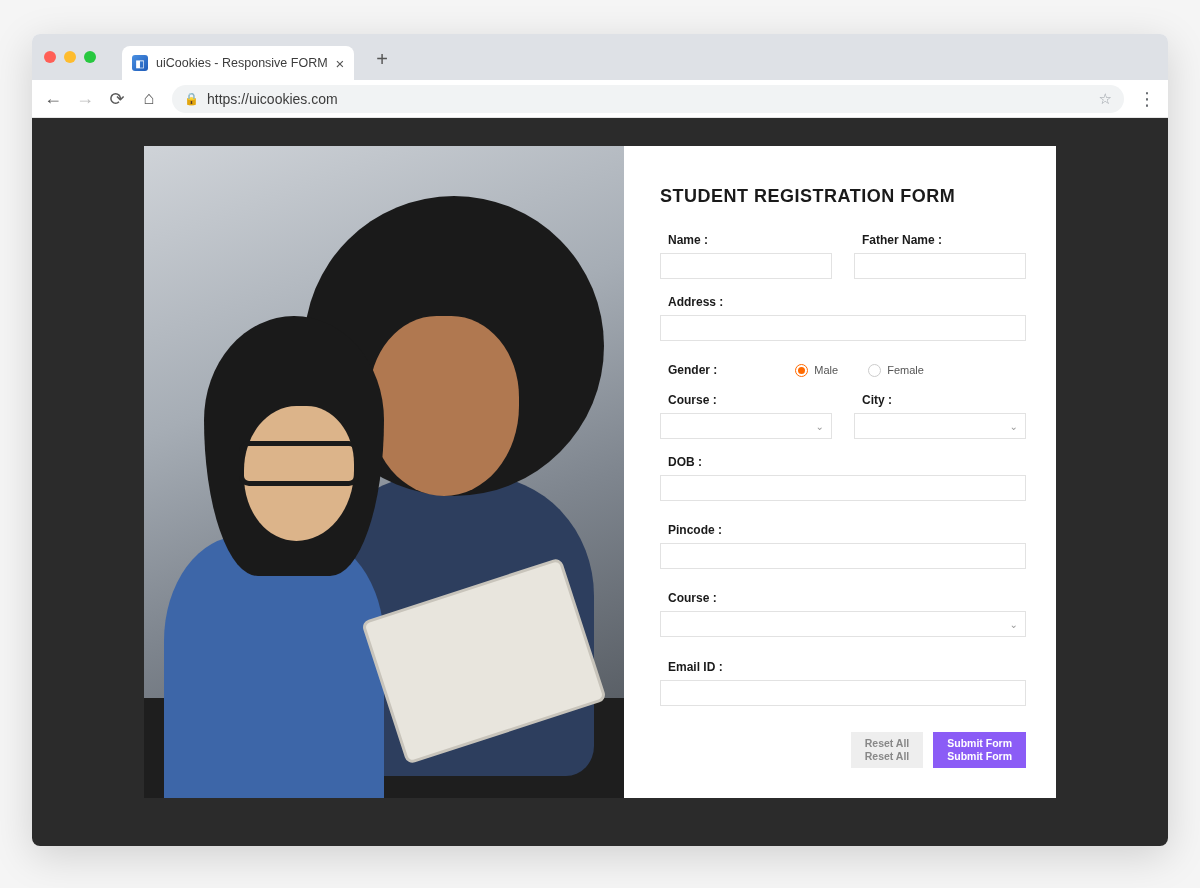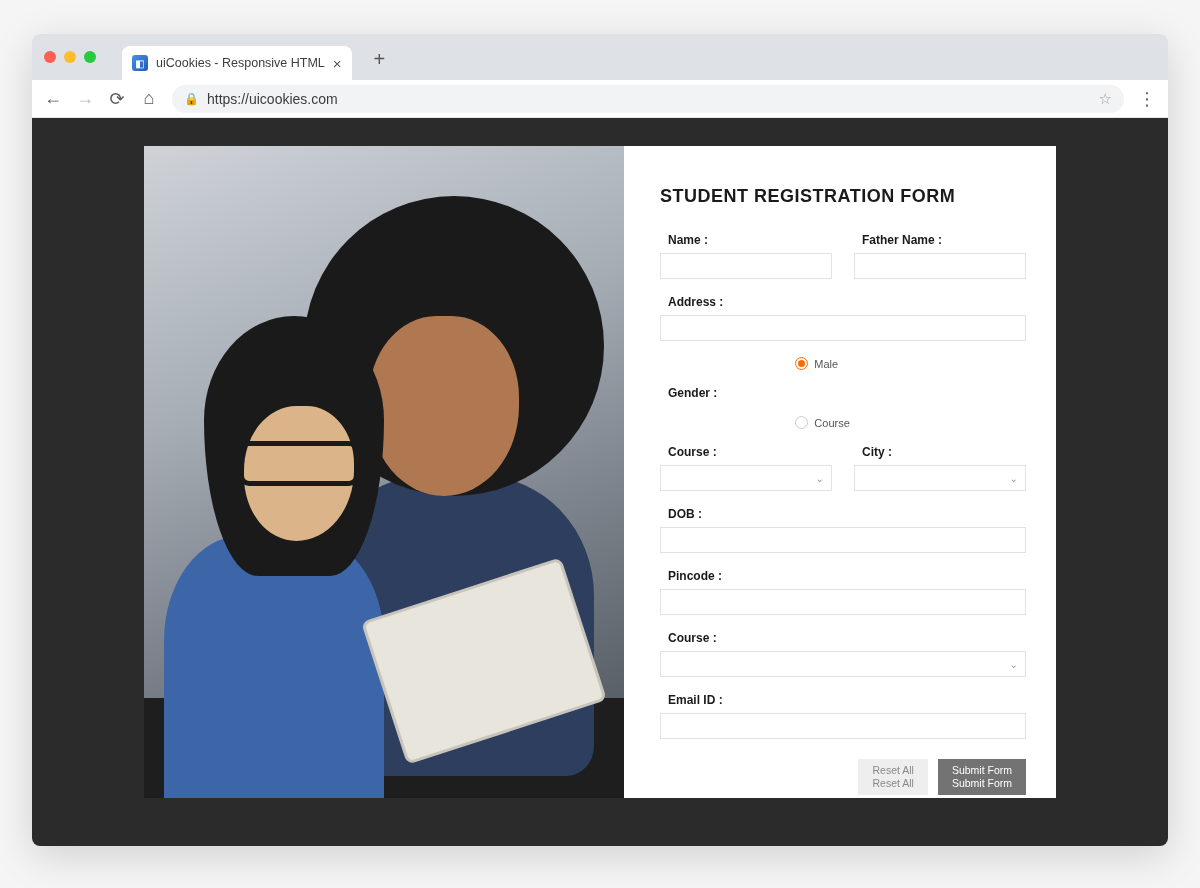--- a/index.html
+++ b/index.html
@@ -166,58 +166,59 @@
   position:relative;
 }
 .select-wrap { position:relative; }
 .select-caret {
   position:absolute; right:8px; top:50%; transform:translateY(-50%);
   font-size:10px; color:#999; pointer-events:none;
 }
 .gender-row {
   display:flex; align-items:center; gap:30px;
 }
-.radio-group { display:flex; align-items:flex-start; gap:46px; margin-left:48px;flex-direction:column; }
+.radio-group { display:flex; align-items:center; gap:30px; margin-left:48px; }
 .radio-opt { display:flex; align-items:center; gap:6px; font-size:11px; color:#555; cursor:pointer; }
 .radio-dot {
   width:13px; height:13px; border-radius:50%;
   border:1px solid #ccc; display:inline-flex; align-items:center; justify-content:center;
 }
 .radio-dot.checked { border-color:#ff6a00; }
 .radio-dot.checked::after {
   content:""; width:7px; height:7px; border-radius:50%; background:#ff6a00;
 }
 .actions {
   display:flex; justify-content:flex-end; gap:10px; margin-top:20px;
 }
 .btn {
   font-size:10.5px;
   padding: 5px 14px;
   border:none;
   cursor:pointer;
   text-align:center;
   line-height:1.25;
+  font-weight:bold;
 }
 .btn-reset { background:#eee; color:#888; }
-.btn-submit { background:#737373; color:#fff; }
+.btn-submit { background:#8b5cf6; color:#fff; }
 .btn span { display:block; }
 </style>
 </head>
 <body>
 
 <div class="browser-window">
   <div class="tab-strip">
     <div class="traffic-lights">
       <div class="t-light t-red"></div>
       <div class="t-light t-yellow"></div>
       <div class="t-light t-green"></div>
     </div>
     <div class="tab">
       <div class="tab-favicon">◧</div>
-      <span>uiCookies - Responsive HTML</span>
+      <span>uiCookies - Responsive FORM</span>
       <span class="tab-close">×</span>
     </div>
     <span class="new-tab">+</span>
   </div>
 
   <div class="toolbar">
     <span class="nav-btn">←</span>
     <span class="nav-btn disabled">→</span>
     <span class="nav-btn">⟳</span>
     <span class="nav-btn">⌂</span>
@@ -265,21 +266,21 @@
 
           <div class="gender-row">
             <span class="g-label">Gender :</span>
             <div class="radio-group">
               <label class="radio-opt">
                 <span class="radio-dot checked"></span>
                 <span>Male</span>
               </label>
               <label class="radio-opt">
                 <span class="radio-dot"></span>
-                <span>Course</span>
+                <span>Female</span>
               </label>
             </div>
           </div>
 
           <div class="row">
             <div class="field">
               <label>Course :</label>
               <div class="select-wrap">
                 <select class="select"><option></option></select>
                 <span class="select-caret">⌄</span>

